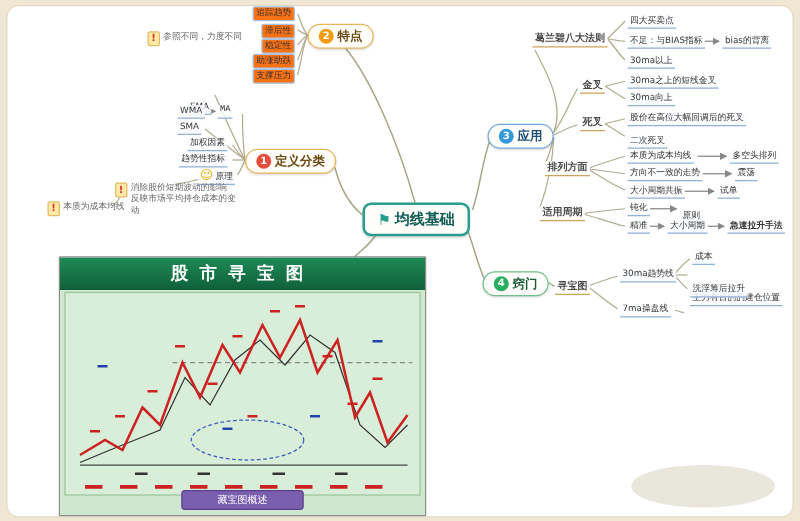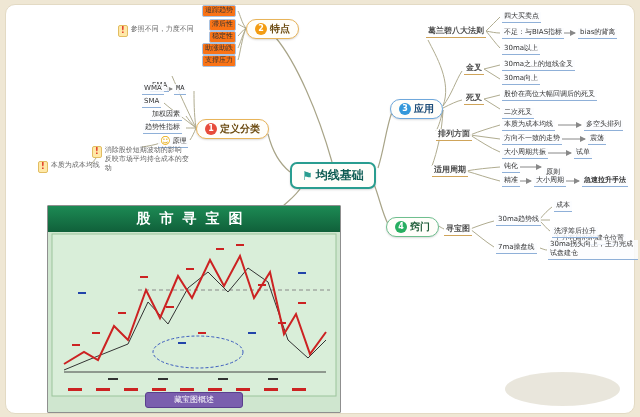--- a/index.html
+++ b/index.html
@@ -177,21 +177,20 @@
   <div class="pill green" style="left:386px;top:217px;">
     <span class="ball green">4</span>
     <span>窍门</span>
   </div>
   <div class="mid" style="left:444px;top:224px;">寻宝图</div>
   <div class="leaf" style="left:496px;top:215px;">30ma趋势线</div>
   <div class="leaf" style="left:554px;top:201px;">成本</div>
   <div class="leaf" style="left:552px;top:214px;margin-top:20px;">主力有目的的建仓位置</div>
   <div class="leaf" style="left:552px;top:227px;">洗浮筹后拉升</div>
   <div class="leaf" style="left:496px;top:243px;">7ma操盘线</div>
-  <div class="leaf two-line" style="left:548px;top:240px;">30ma拐头向上，主力完成试盘建仓</div>
 
   <div class="map">
     <div class="map-header"></div>
     <div class="map-title">股市寻宝图</div>
     <svg width="292" height="182" style="position:absolute;left:0;top:26px;">
       <rect x="0" y="0" width="292" height="182" fill="#cfe6cf"></rect>
       <rect x="4" y="2" width="284" height="162" fill="#d9eed9" stroke="#9bc49b"></rect>
       <line x1="90" y1="58" x2="282" y2="58" stroke="#888" stroke-dasharray="4,3" stroke-width="1"></line>
       <ellipse cx="150" cy="120" rx="45" ry="16" fill="none" stroke="#3a5bbf" stroke-dasharray="3,2"></ellipse>
       <polyline points="16,138 40,128 60,120 80,112 100,70 120,92 140,56 160,40 180,60 200,36 220,50 240,108 260,126 278,108" fill="none" stroke="#333" stroke-width="1"></polyline>

